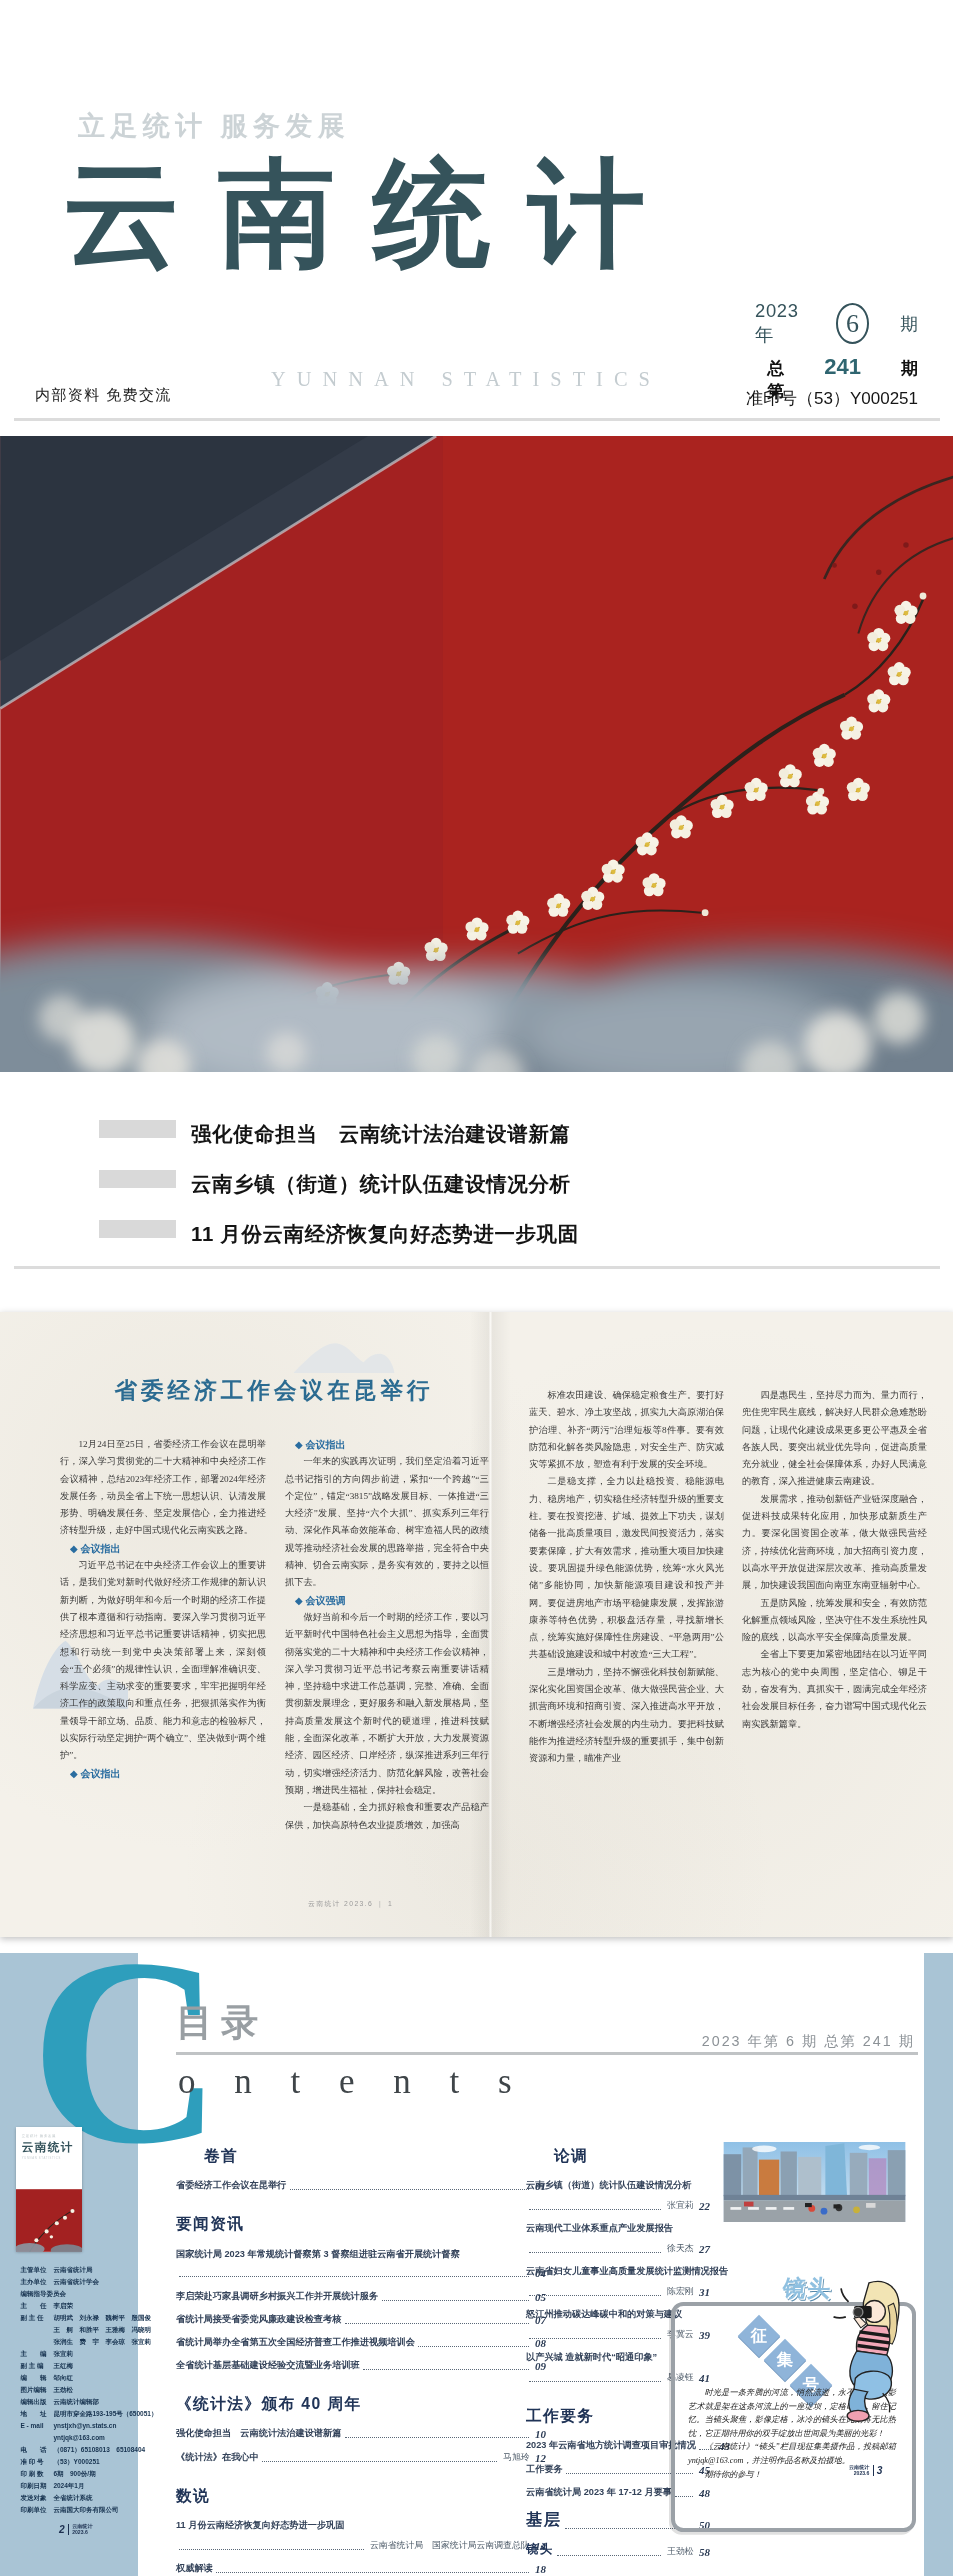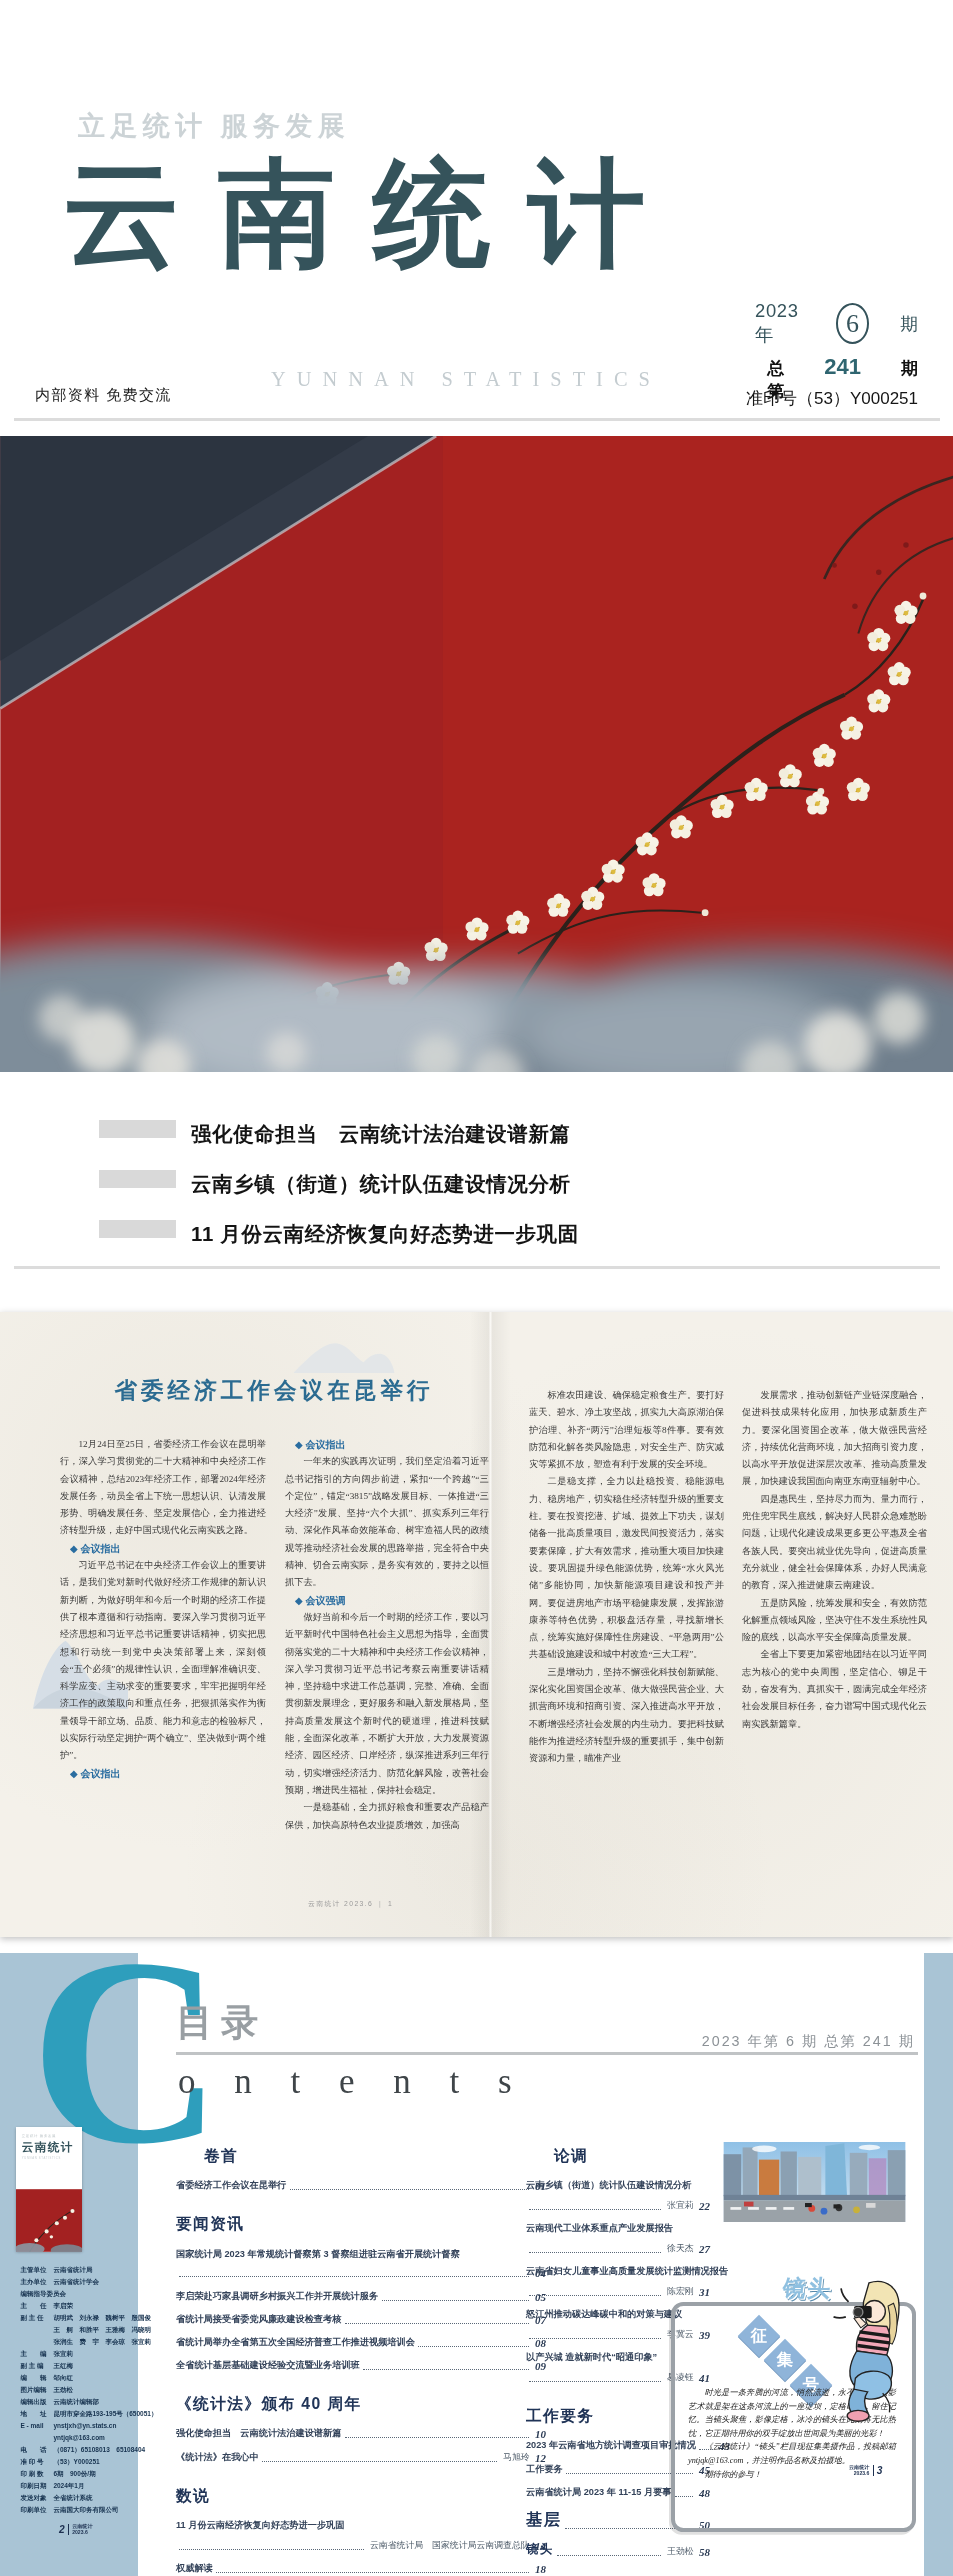--- a/index.html
+++ b/index.html
@@ -278,24 +278,24 @@
         <div class="blk">
           <div class="ap">二是稳支撑，全力以赴稳投资、稳能源电力、稳房地产，切实稳住经济转型升级的重要支柱。要在投资挖潜、扩域、提效上下功夫，谋划储备一批高质量项目，激发民间投资活力，落实要素保障，扩大有效需求，推动重大项目加快建设。要巩固提升绿色能源优势，统筹“水火风光储”多能协同，加快新能源项目建设和投产并网。要促进房地产市场平稳健康发展，发挥旅游康养等特色优势，积极盘活存量，寻找新增长点，统筹实施好保障性住房建设、“平急两用”公共基础设施建设和城中村改造“三大工程”。</div>
         </div>
         <div class="blk">
           <div class="ap">三是增动力，坚持不懈强化科技创新赋能、深化实化国资国企改革、做大做强民营企业、大抓营商环境和招商引资、深入推进高水平开放，不断增强经济社会发展的内生动力。要把科技赋能作为推进经济转型升级的重要抓手，集中创新资源和力量，瞄准产业</div>
         </div>
       </div>
     <div class="acol" style="left:742px;top:75px;width:185px;height:511px;">
 
     <div class="blk">
+          <div class="ap">四是惠民生，坚持尽力而为、量力而行，兜住兜牢民生底线，解决好人民群众急难愁盼问题，让现代化建设成果更多更公平惠及全省各族人民。要突出就业优先导向，促进高质量充分就业，健全社会保障体系，办好人民满意的教育，深入推进健康云南建设。</div>
+        </div>
+        <div class="blk">
           <div class="ap">发展需求，推动创新链产业链深度融合，促进科技成果转化应用，加快形成新质生产力。要深化国资国企改革，做大做强民营经济，持续优化营商环境，加大招商引资力度，以高水平开放促进深层次改革、推动高质量发展，加快建设我国面向南亚东南亚辐射中心。</div>
-        </div>
-        <div class="blk">
-          <div class="ap">四是惠民生，坚持尽力而为、量力而行，兜住兜牢民生底线，解决好人民群众急难愁盼问题，让现代化建设成果更多更公平惠及全省各族人民。要突出就业优先导向，促进高质量充分就业，健全社会保障体系，办好人民满意的教育，深入推进健康云南建设。</div>
         </div>
         <div class="blk">
           <div class="ap">五是防风险，统筹发展和安全，有效防范化解重点领域风险，坚决守住不发生系统性风险的底线，以高水平安全保障高质量发展。</div>
         </div>
         <div class="blk">
           <div class="ap">全省上下要更加紧密地团结在以习近平同志为核心的党中央周围，坚定信心、铆足干劲，奋发有为、真抓实干，圆满完成全年经济社会发展目标任务，奋力谱写中国式现代化云南实践新篇章。</div>
         </div>
       </div>
     <div class="sfooter">云南统计 2023.6 ｜ 1</div>
   </div>
@@ -588,21 +588,21 @@
             </div>
 
             <div class="toc-item">
               <span class="tt">工作要务</span>
               <span class="dots"></span>
 
               <span class="pg">45</span>
             </div>
 
             <div class="toc-item">
-              <span class="tt">云南省统计局 2023 年 11-15 月要事</span>
+              <span class="tt">云南省统计局 2023 年 17-12 月要事</span>
               <span class="dots"></span>
 
               <span class="pg">48</span>
             </div>
           </div>
       </div>
       <div class="toc-item" style="margin-top:8px;">
         <span class="tt big">基层</span>
           <span class="dots"></span>
         <span class="pg">50</span>

